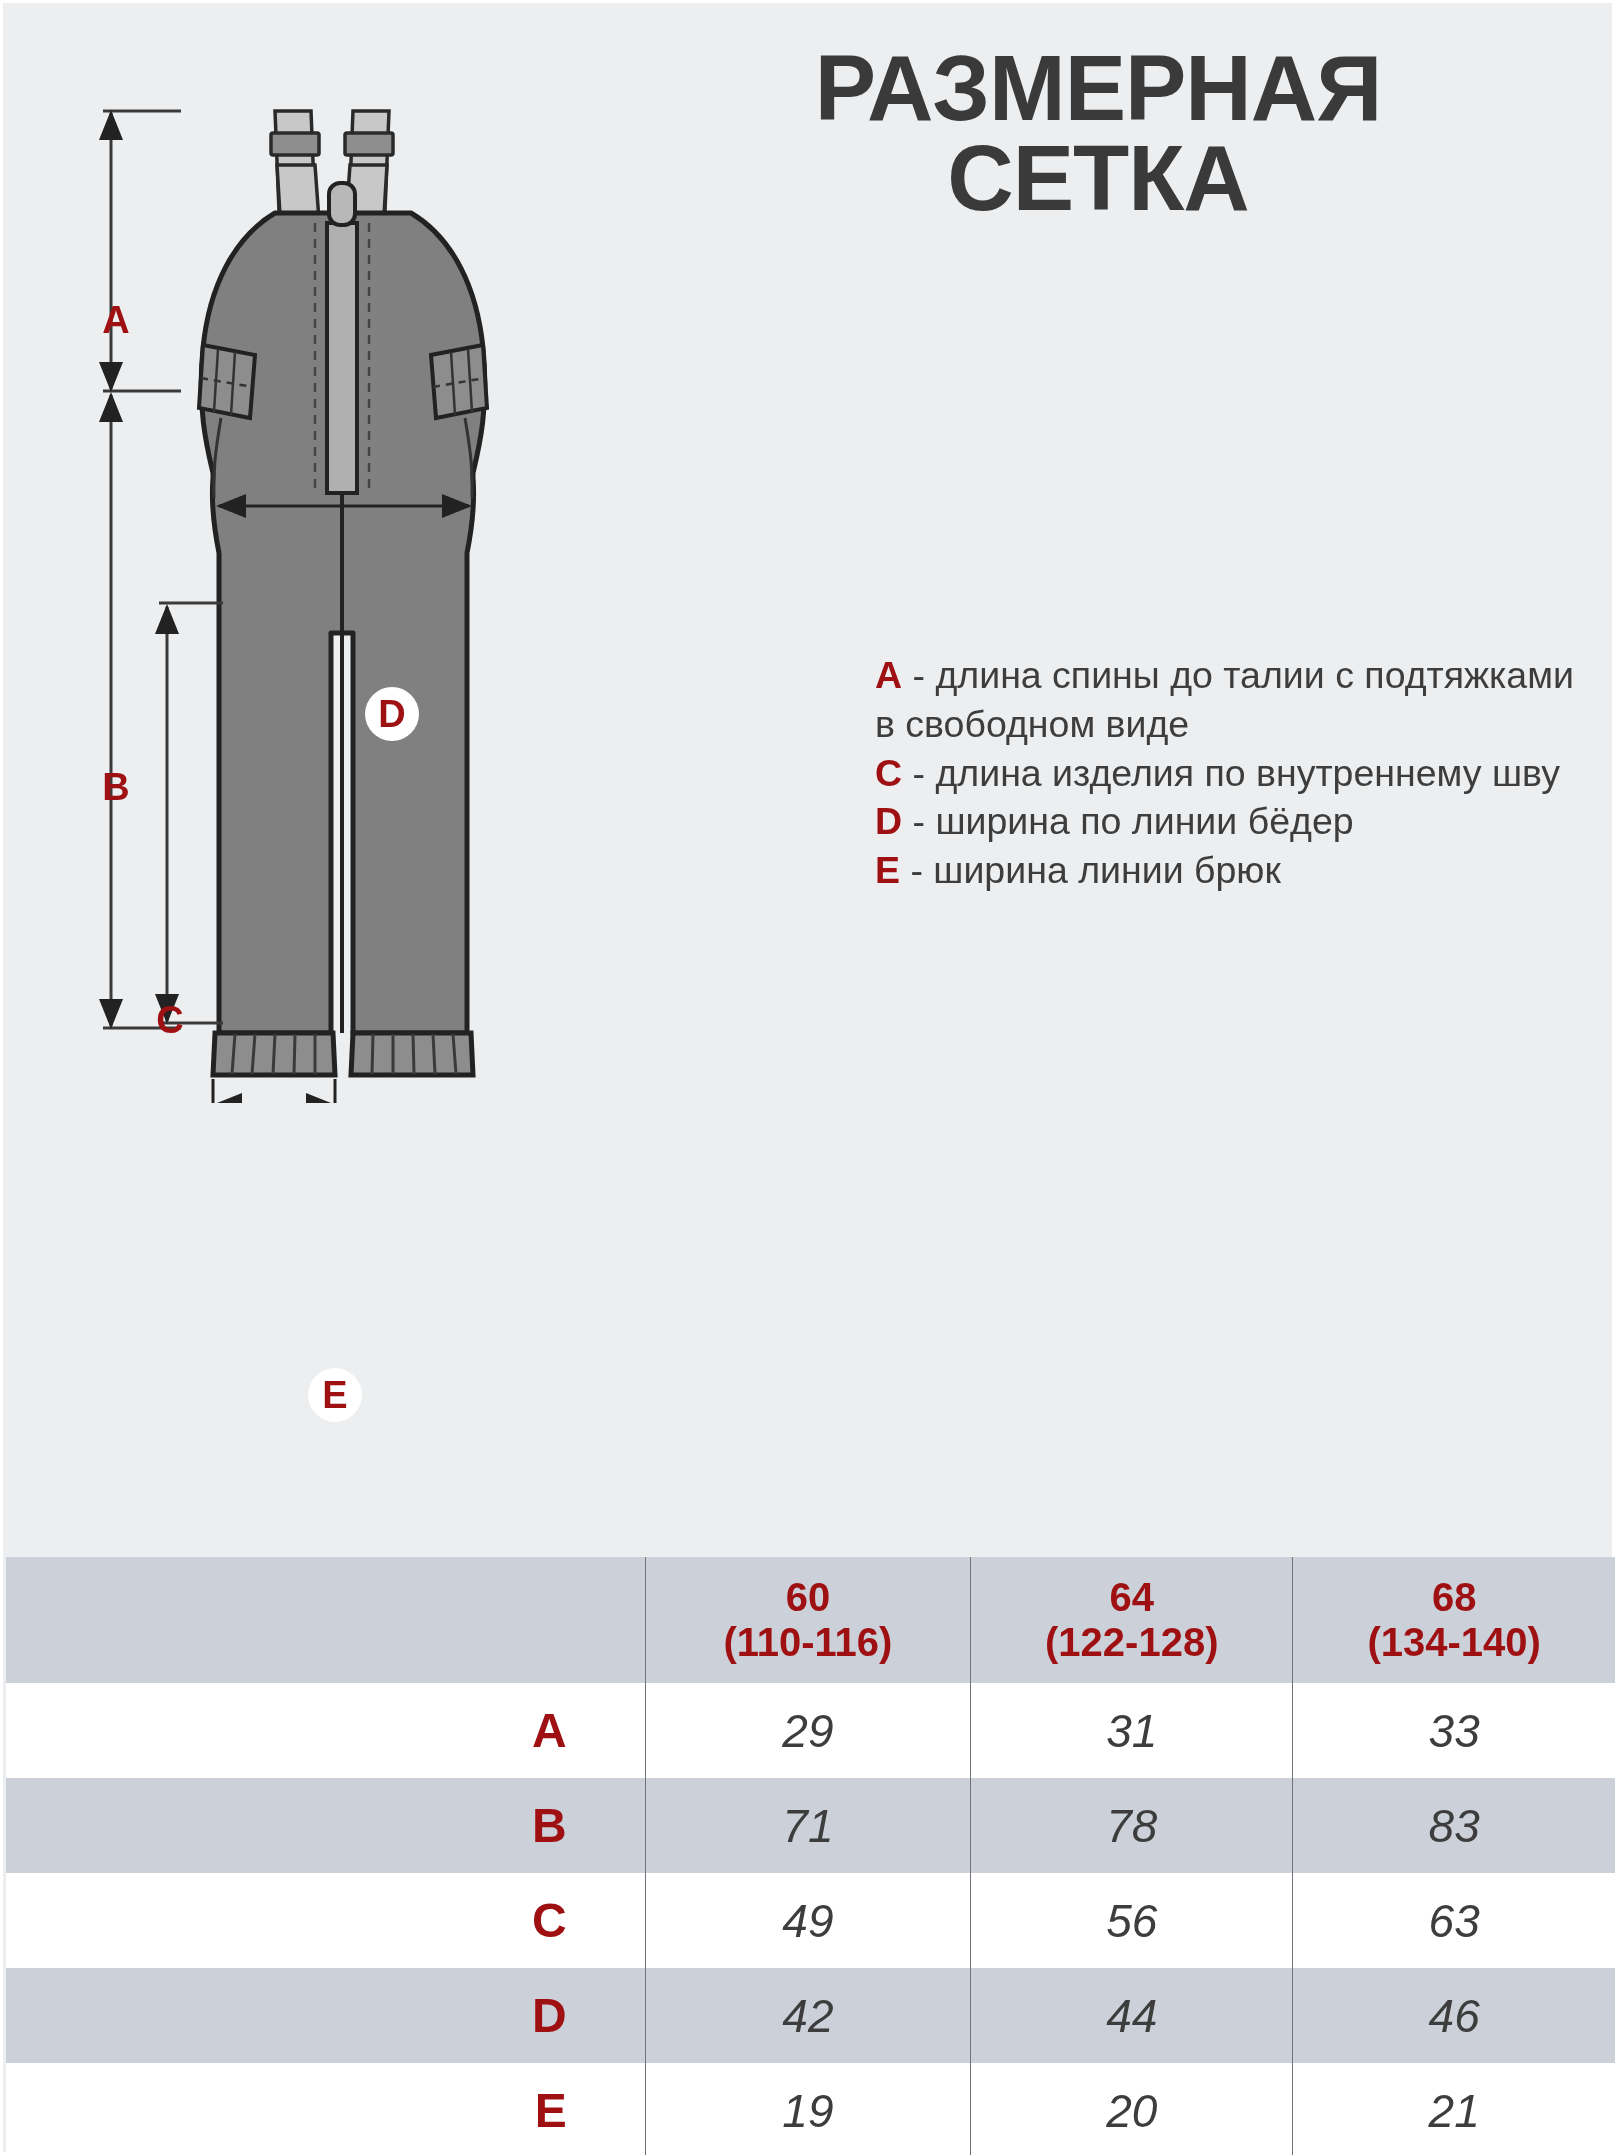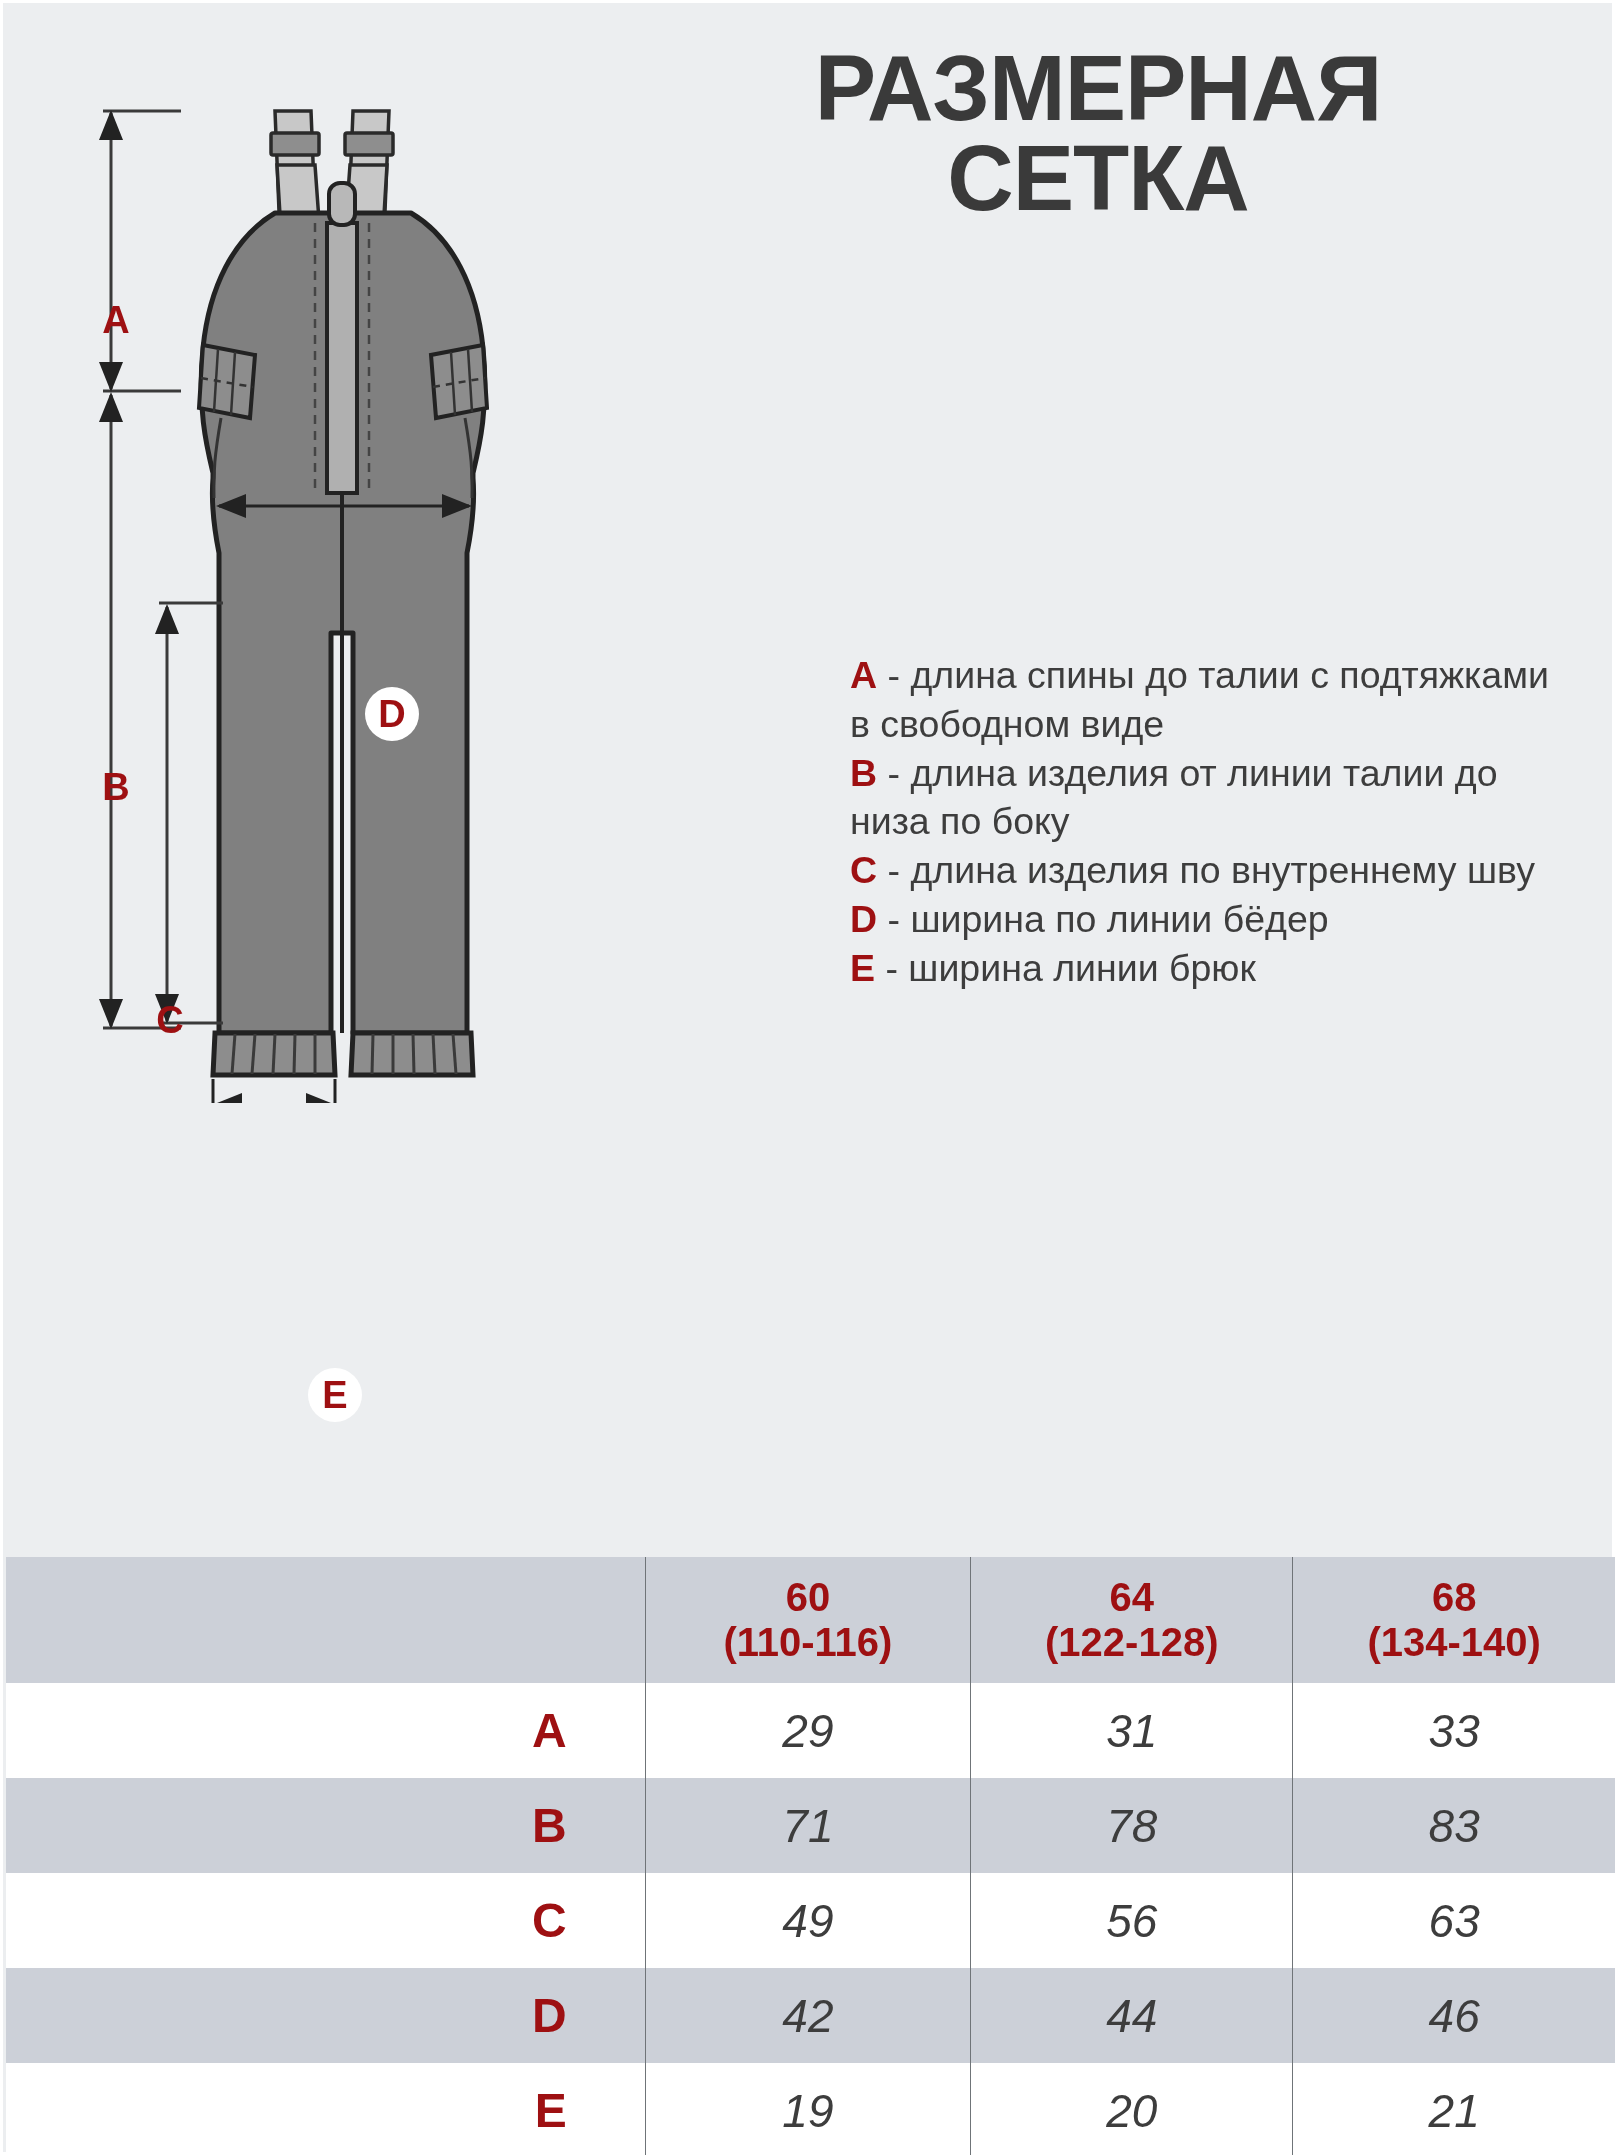--- a/index.html
+++ b/index.html
@@ -53,21 +53,21 @@
   .badge.plain { background:transparent; }
   #badge-A { left:86px;  top:290px; }
   #badge-B { left:86px;  top:757px; }
   #badge-C { left:140px; top:990px; }
   #badge-D { left:362px; top:684px; }
   #badge-E { left:305px; top:1365px; }
 
   
   .legend {
     position:absolute;
-    left:847px; top:648px;
+    left:872px; top:648px;
     width:700px;
     font-size:37.5px;
     line-height:1.30;
     color:#3d3d3d;
   }
   .legend .k {
     color:#9e1012;
     font-weight:bold;
   }
   .legend p { margin:0; }
@@ -235,21 +235,20 @@
   </svg>
 
   <div class="badge plain" id="badge-A">A</div>
   <div class="badge plain" id="badge-B">B</div>
   <div class="badge plain" id="badge-C">C</div>
   <div class="badge" id="badge-D">D</div>
   <div class="badge" id="badge-E">E</div>
 
   <div class="legend">
     <p><span class="k">A</span><span> - длина спины до талии с подтяжками в свободном виде</span></p>
-    <p><span class="k">B</span><span> - длина изделия от линии талии до низа по боку</span></p>
     <p><span class="k">C</span><span> - длина изделия по внутреннему шву</span></p>
     <p><span class="k">D</span><span> - ширина по линии бёдер</span></p>
     <p><span class="k">E</span><span> - ширина линии брюк</span></p>
   </div>
 
   <table class="tbl">
     <colgroup>
       <col class="c0">
         <col class="c1">
         <col class="cd">

